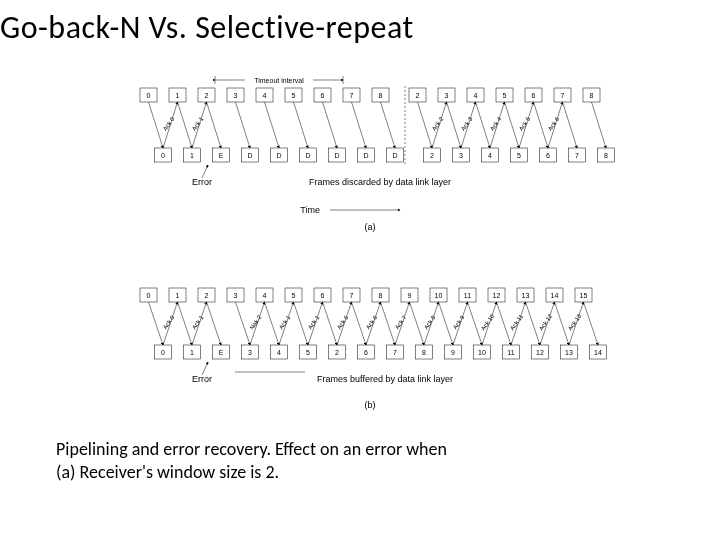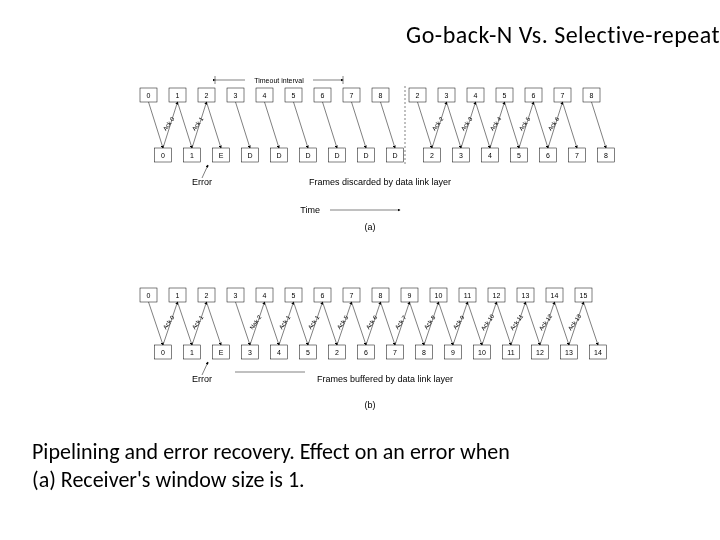--- a/index.html
+++ b/index.html
@@ -1,28 +1,28 @@
 <!DOCTYPE html>
 <html><head>
 <meta charset="utf-8">
 <style>
   body{margin:0;padding:0;width:720px;height:540px;font-family:Calibri,Arial,sans-serif;color:#000;background:#fff;position:relative}
-  .title{font-size:24px;text-align:right;padding-top:20px;letter-spacing:0.5px}
+  .title{font-size:32px;text-align:left;padding-top:8px;letter-spacing:0.5px}
   .figure{position:absolute;left:120px}
   .figA{top:70px}
   .figB{top:280px}
   .box{stroke:#000;fill:#fff;stroke-width:0.5}
   .txt{font-family:Arial,sans-serif;text-anchor:middle}
   .small{font-size:7px}
   .tiny{font-size:6px}
   .ann{font-size:9px;font-family:Arial,sans-serif}
   .line{stroke:#000;stroke-width:0.5;fill:none}
   .dash{stroke-dasharray:2,2}
   .arrow{fill:#000}
-  .caption{position:absolute;left:32px;top:438px;font-size:22px;line-height:1.25}
+  .caption{position:absolute;left:56px;top:438px;font-size:18px;line-height:1.25}
 </style>
 </head>
 <body>
 
 <div class="title">Go-back-N   Vs.  Selective-repeat</div>
 
 <div class="figure figA">
 <svg width="500" height="165">
   <defs>
     <marker id="ahA" markerWidth="6" markerHeight="6" refX="5" refY="3" orient="auto">
@@ -277,14 +277,14 @@
   <text x="265" y="102" class="ann" text-anchor="middle">Frames buffered by data link layer</text>
 
   <line x1="115" y1="92" x2="185" y2="92" class="line"></line>
 
   <text x="250" y="128" class="txt ann">(b)</text>
 </svg>
 </div>
 
 <div class="caption">
   <div>Pipelining and error recovery.  Effect on an error when</div>
-  <div>(a) Receiver's window size is 1.</div>
+  <div>(a) Receiver's window size is 2.</div>
 </div>
 
 </body></html>

